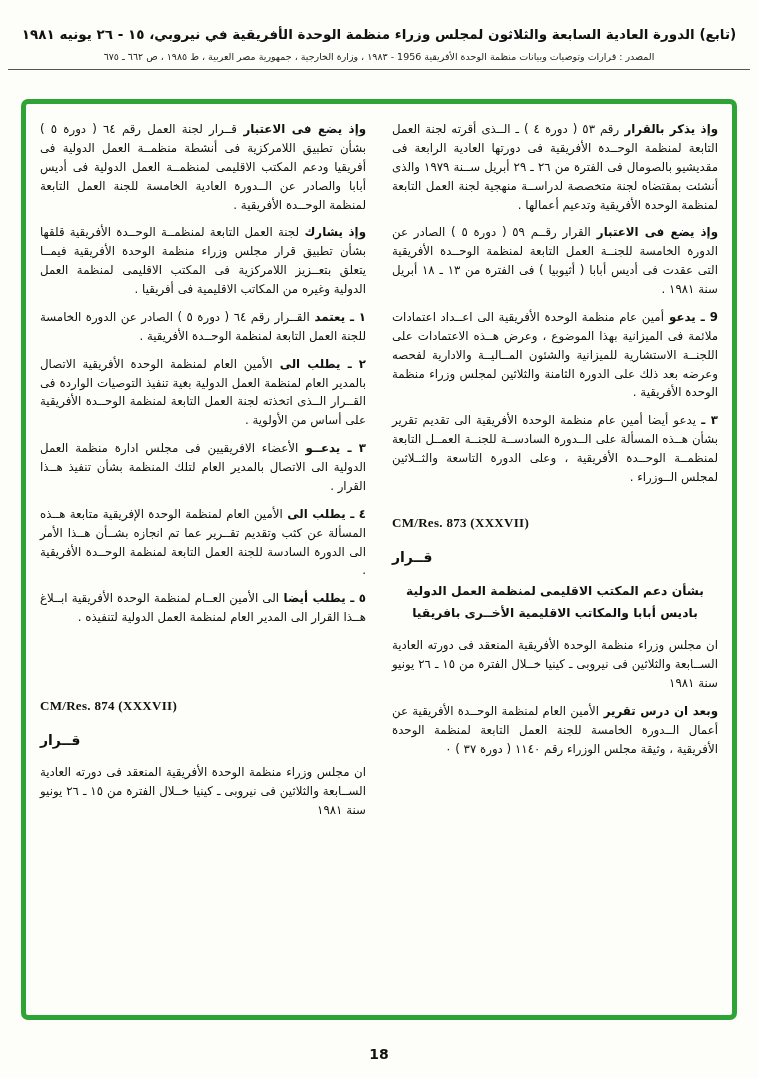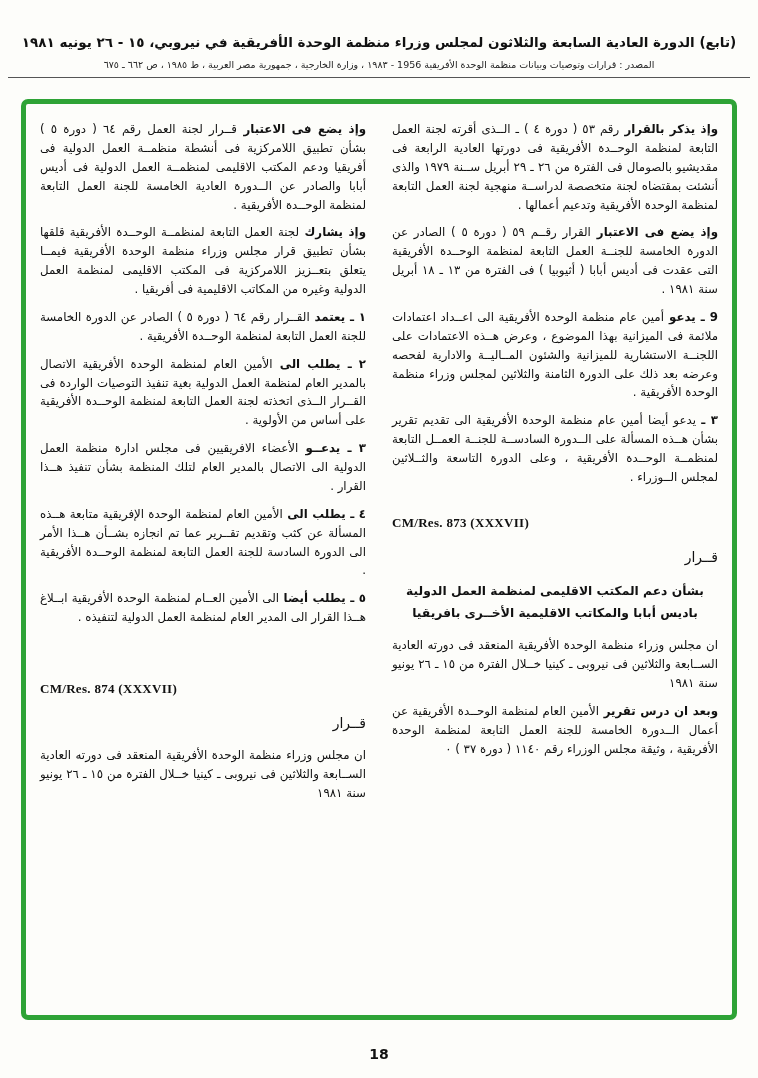--- a/index.html
+++ b/index.html
@@ -14,21 +14,21 @@
   }
   .page {
     position: relative;
     width: 758px;
     height: 1078px;
     background: #fdfdfa;
   }
   .header {
     direction: rtl;
     text-align: center;
-    padding-top: 34px;
+    padding-top: 26px;
   }
   .header-title {
     font-size: 13.5px;
     font-weight: bold;
     letter-spacing: 0.2px;
   }
   .header-source {
     font-size: 9.5px;
     margin-top: 9px;
     color: #222;
@@ -68,22 +68,22 @@
   .rescode {
     direction: ltr;
     text-align: left;
     font-family: "Liberation Serif", serif;
     font-weight: bold;
     font-size: 13px;
     margin: 14px 0 12px 0;
     letter-spacing: 0.3px;
   }
   .title {
-    text-align: right;
-    font-weight: normal;
+    text-align: left;
+    font-weight: bold;
     font-size: 14px;
     margin: 4px 0 12px 0;
   }
   .subtitle {
     text-align: center;
     font-weight: bold;
     font-size: 12.3px;
     white-space: pre-line;
     margin: 0 0 12px 0;
     line-height: 1.8;
@@ -124,21 +124,21 @@
           <div class="para"><span class="lead">وبعد ان درس تقرير </span>الأمين العام لمنظمة الوحــدة الأفريقية عن أعمال الــدورة الخامسة للجنة العمل التابعة لمنظمة الوحدة الأفريقية ، وثيقة مجلس الوزراء رقم ١١٤٠ ( دورة ٣٧ ) ٠</div>
         </div>
       <div class="col" id="col-left">
           <div class="para"><span class="lead">وإذ يضع فى الاعتبار </span>قــرار لجنة العمل رقم ٦٤ ( دورة ٥ ) بشأن تطبيق اللامركزية فى أنشطة منظمــة العمل الدولية فى أفريقيا ودعم المكتب الاقليمى لمنظمــة العمل الدولية فى أديس أبابا والصادر عن الــدورة العادية الخامسة للجنة العمل التابعة لمنظمة الوحــدة الأفريقية .</div>
           <div class="para"><span class="lead">وإذ يشارك </span>لجنة العمل التابعة لمنظمــة الوحــدة الأفريقية قلقها بشأن تطبيق قرار مجلس وزراء منظمة الوحدة الأفريقية فيمــا يتعلق بتعــزيز اللامركزية فى المكتب الاقليمى لمنظمة العمل الدولية وغيره من المكاتب الاقليمية فى أفريقيا .</div>
           <div class="para"><span class="lead">١ ـ يعتمد </span>القــرار رقم ٦٤ ( دورة ٥ ) الصادر عن الدورة الخامسة للجنة العمل التابعة لمنظمة الوحــدة الأفريقية .</div>
           <div class="para"><span class="lead">٢ ـ يطلب الى </span>الأمين العام لمنظمة الوحدة الأفريقية الاتصال بالمدير العام لمنظمة العمل الدولية بغية تنفيذ التوصيات الواردة فى القــرار الــذى اتخذته لجنة العمل التابعة لمنظمة الوحــدة الأفريقية على أساس من الأولوية .</div>
           <div class="para"><span class="lead">٣ ـ يدعــو </span>الأعضاء الافريقيين فى مجلس ادارة منظمة العمل الدولية الى الاتصال بالمدير العام لتلك المنظمة بشأن تنفيذ هــذا القرار .</div>
           <div class="para"><span class="lead">٤ ـ يطلب الى </span>الأمين العام لمنظمة الوحدة الإفريقية متابعة هــذه المسألة عن كثب وتقديم تقــرير عما تم انجازه بشــأن هــذا الأمر الى الدورة السادسة للجنة العمل التابعة لمنظمة الوحــدة الأفريقية .</div>
           <div class="para"><span class="lead">٥ ـ يطلب أيضا </span>الى الأمين العــام لمنظمة الوحدة الأفريقية ابــلاغ هــذا القرار الى المدير العام لمنظمة العمل الدولية لتنفيذه .</div>
-          <div class="rescode" style="margin-top: 52px;">CM/Res. 874 (XXXVII)</div>
+          <div class="rescode" style="margin-top: 69px;">CM/Res. 874 (XXXVII)</div>
           <div class="title">قــرار</div>
           <div class="para">ان مجلس وزراء منظمة الوحدة الأفريقية المنعقد فى دورته العادية الســابعة والثلاثين فى نيروبى ـ كينيا خــلال الفترة من ١٥ ـ ٢٦ يونيو سنة ١٩٨١</div>
         </div>
     </div>
   </div>
 
   <div class="page-number">18</div>
 
 </div>
 

